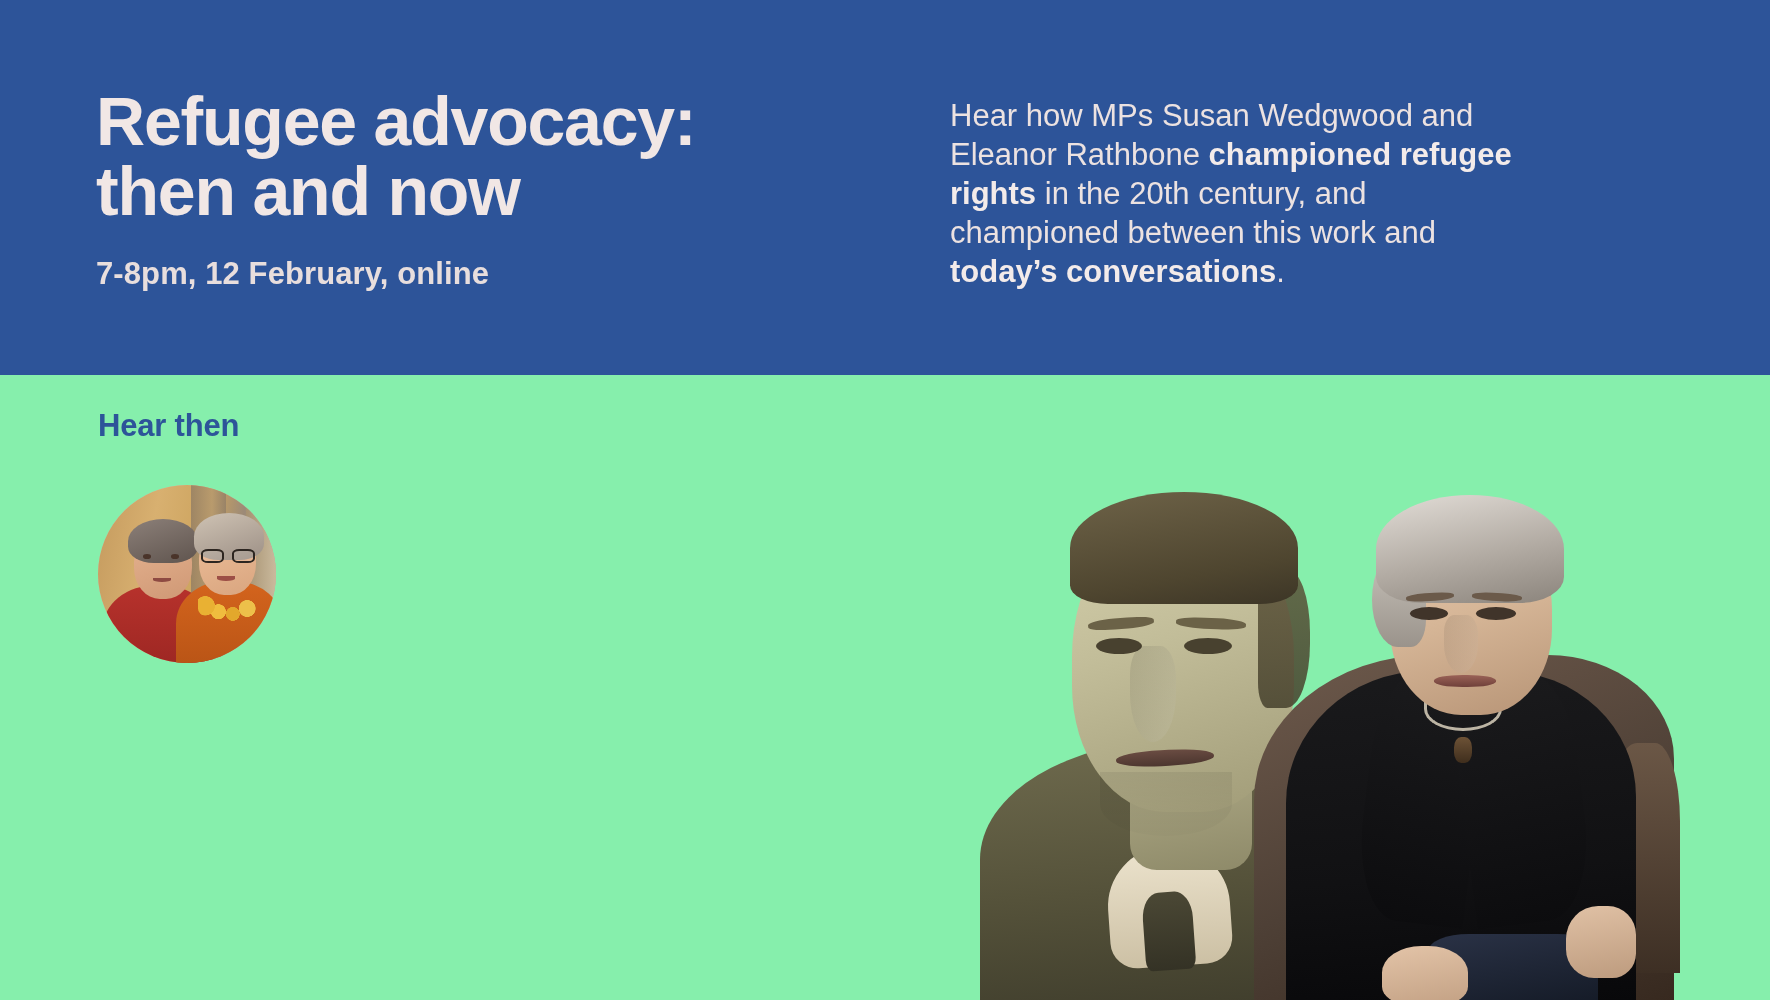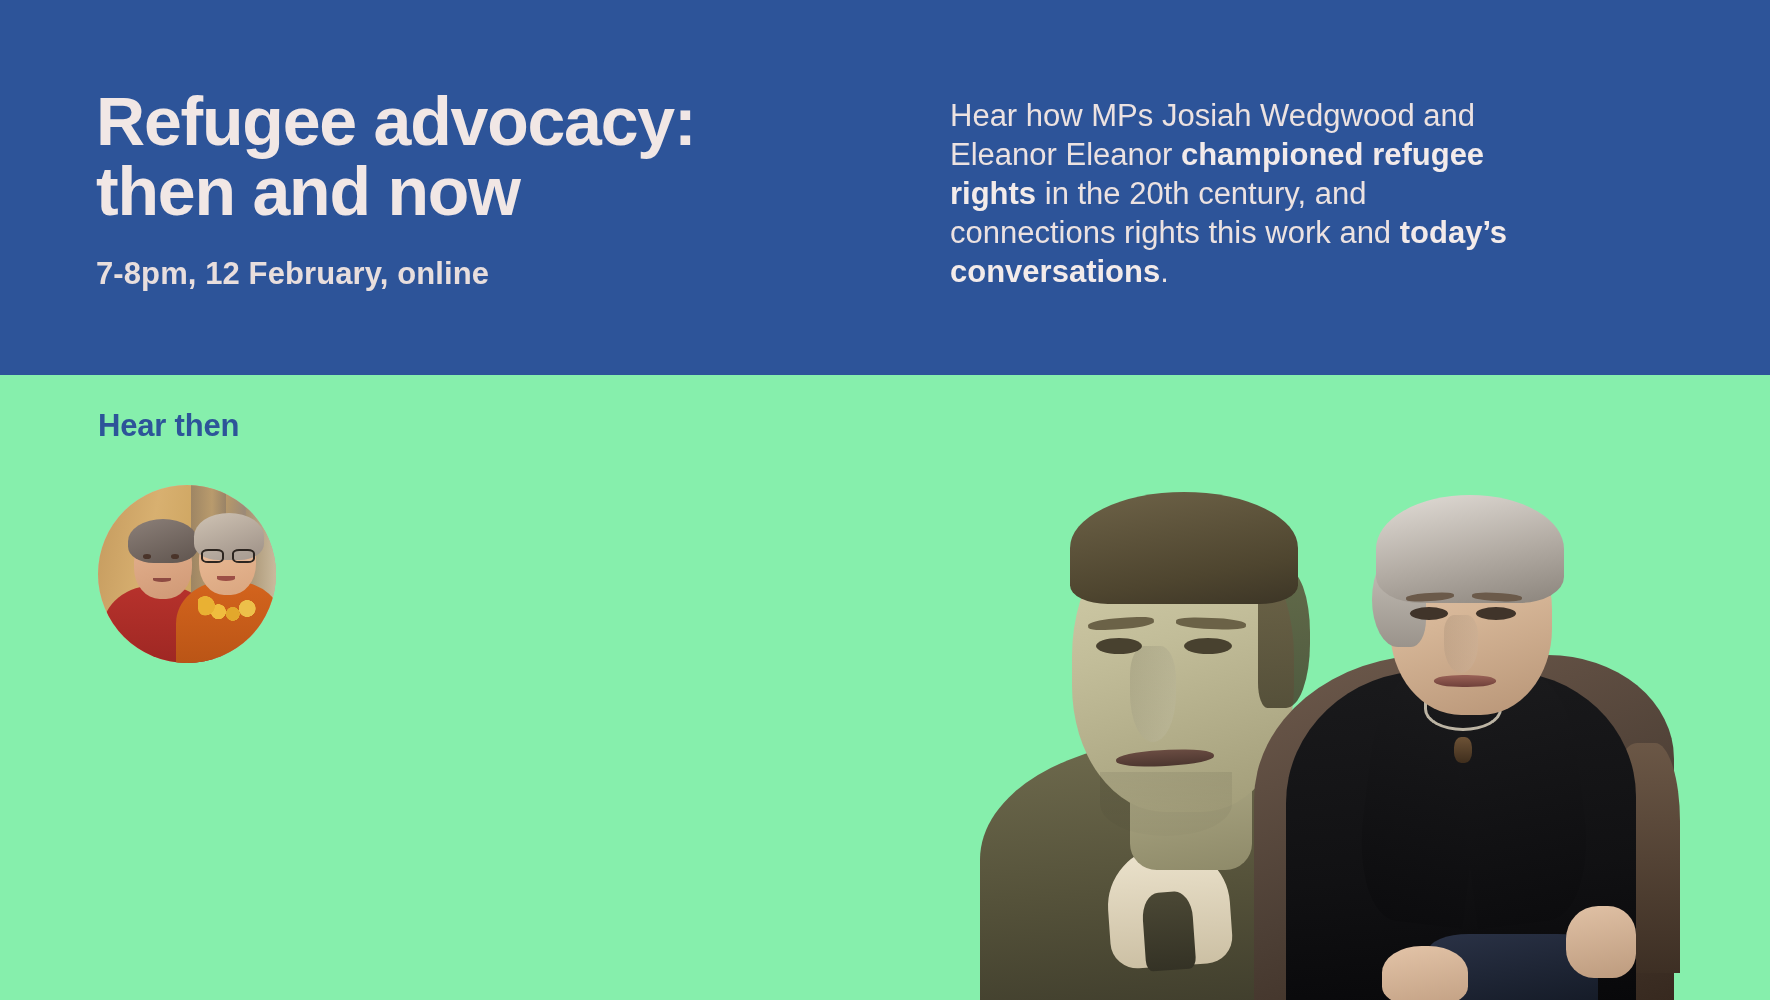--- a/index.html
+++ b/index.html
@@ -521,21 +521,21 @@
     <div class="band-inner">
 
       <div class="title-col">
         <div class="poster-title">Refugee advocacy:
 then and now</div>
         <div class="poster-subtitle">7-8pm, 12 February, online</div>
       </div>
 
       <div class="desc-col">
         <div class="poster-desc">
-          <span>Hear how MPs Josiah Wedgwood and Eleanor Eleanor </span><b>championed refugee rights</b><span> in the 20th century, and connections rights this work and </span><b>today’s conversations</b><span>.</span>
+          <span>Hear how MPs Susan Wedgwood and Eleanor Rathbone </span><b>championed refugee rights</b><span> in the 20th century, and championed between this work and </span><b>today’s conversations</b><span>.</span>
         </div>
       </div>
 
     </div>
   </div>
 
   <div class="portraits">
 
     <div class="wedgwood">
       <div class="wg-body"></div>

